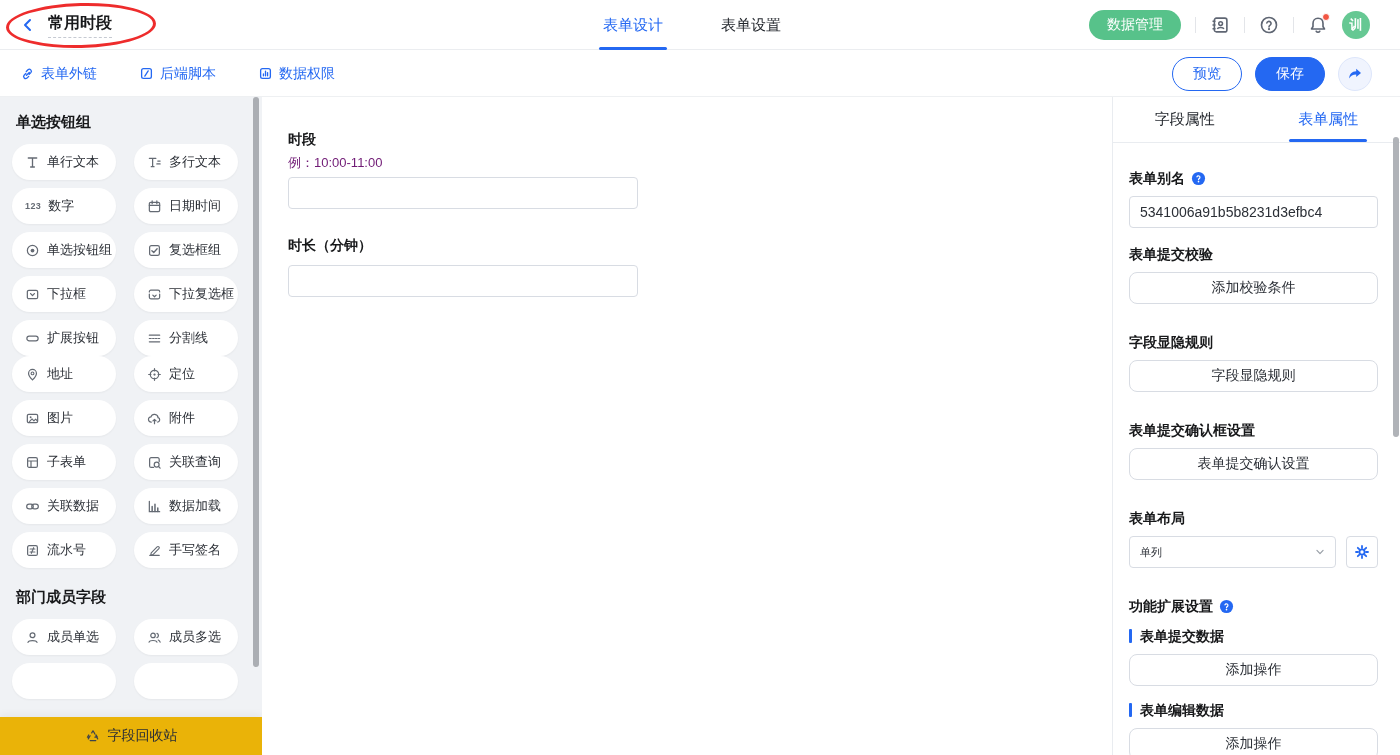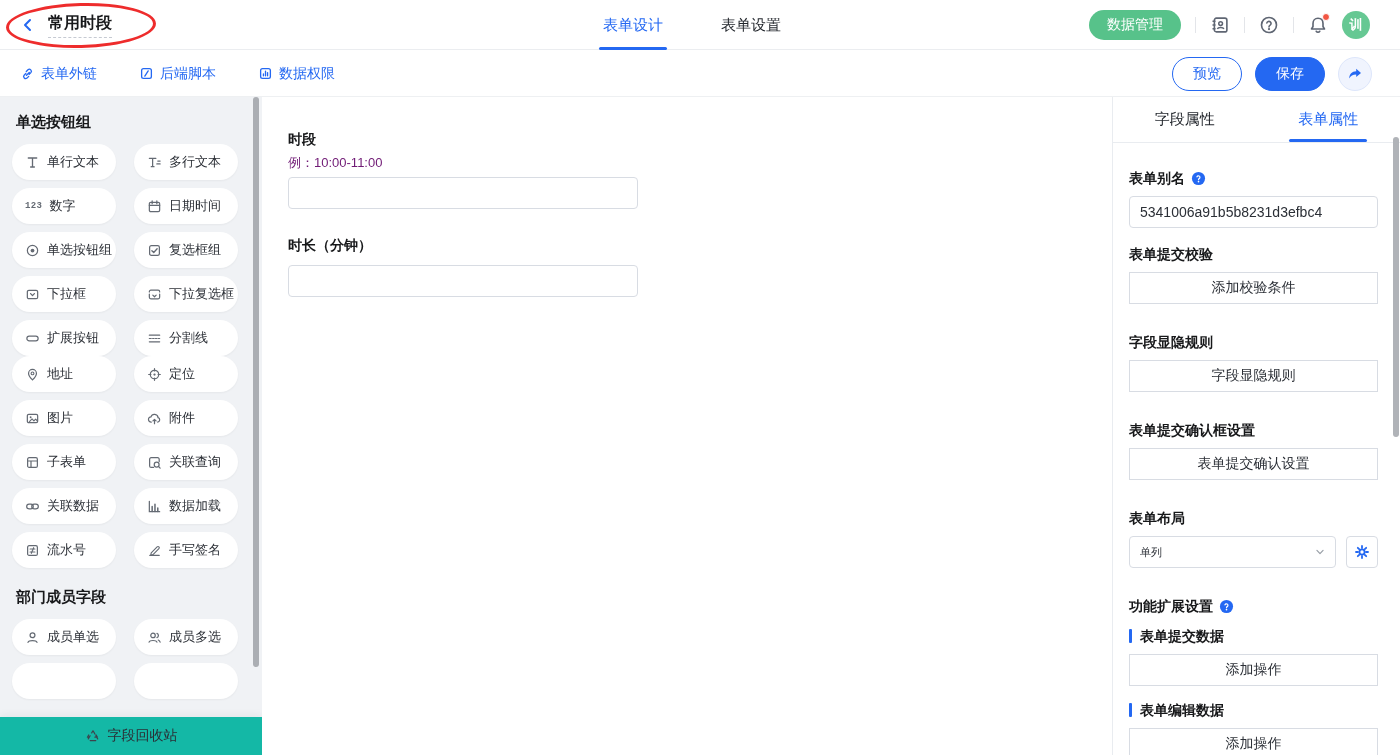--- a/index.html
+++ b/index.html
@@ -53,26 +53,26 @@
 
   
   .sidebar{ position:absolute; top:97px; bottom:0; left:0; width:262px; background:#f0f2f5;
          padding:16px 0 0 0; overflow:hidden; }
   .sb-title{ margin:0 0 12px 16px; font-size:15px; font-weight:700; color:#17181a; }
   .sb-title.gap{ margin-top:20px; }
   .pill-grid{ display:grid; grid-template-columns:104px 104px; column-gap:18px; row-gap:8px;
          padding:0 12px; }
   .pill{ display:flex; align-items:center; gap:7px; height:36px; background:#fff; border-radius:18px;
          padding:0 8px 0 13px; font-size:13px; color:#2b2f36; cursor:grab;
-         box-shadow:0 1px 2px rgba(31,35,41,.05); white-space:nowrap;font-family:Liberation Mono, monospace; }
+         box-shadow:0 1px 2px rgba(31,35,41,.05); white-space:nowrap; }
   .pill .ic{ width:15px; height:15px; color:#646a73; flex:none; }
   .ic123{ font-size:9px; font-weight:700; color:#646a73; letter-spacing:.4px; flex:none; }
   .sb-thumb{ position:absolute; right:3px; top:0; width:6px; height:570px; background:#abaeb3;
          border-radius:3px; cursor:pointer; }
-  .recycle-bar{ position:absolute; left:0; right:0; bottom:0; height:38px; background:#14b8a6;
+  .recycle-bar{ position:absolute; left:0; right:0; bottom:0; height:38px; background:#eab308;
          box-shadow:0 -2px 8px rgba(31,35,41,.06); display:flex; align-items:center;
          justify-content:center; gap:7px; font-size:14px; color:#2b2f36; cursor:pointer; z-index:5; }
   .recycle-bar .ic{ width:16px; height:16px; color:#3d434c; }
 
   
   .canvas{ position:absolute; top:97px; bottom:0; left:262px; width:850px; background:#fff;
          padding:34px 0 0 26px; }
   .fld-label{ font-size:14px; font-weight:700; color:#17181a; line-height:16px; }
   .fld-hint{ margin-top:8px; font-size:13px; color:#701a75; line-height:16px; }
   .fld-input{ display:block; margin-top:6px; width:350px; height:32px; border:1px solid #d8dce3;
@@ -90,21 +90,21 @@
   .ptab.active{ color:#2468f2; }
   .ptab.active::after{ content:""; position:absolute; left:50%; transform:translateX(-50%);
          bottom:0; width:78px; height:3px; background:#2468f2; border-radius:2px; }
   .pbody{ padding:27px 22px 0 16px; }
   .pl-label{ display:flex; align-items:center; gap:6px; font-size:14px; font-weight:700;
          color:#17181a; line-height:16px; }
   .q-ic{ width:15px; height:15px; color:#2468f2; cursor:pointer; }
   .pl-input{ margin-top:10px; width:100%; height:32px; border:1px solid #d8dce3; border-radius:4px;
          padding:0 10px; font-size:14px; color:#2b2f36; font-family:inherit; outline:none; }
   .pl-btn{ margin-top:10px; width:100%; height:32px; background:#fff; border:1px solid #d8dce3;
-         border-radius:0; font-size:14px; color:#2b2f36; cursor:pointer; font-family:inherit; }
+         border-radius:8px; font-size:14px; color:#2b2f36; cursor:pointer; font-family:inherit; }
   .pl-sec{ margin-top:30px; }
   .pl-sec.tight{ margin-top:18px; }
   .layout-row{ margin-top:10px; display:flex; gap:10px; }
   .pl-select{ flex:1; height:32px; border:1px solid #d8dce3; border-radius:4px; display:flex;
          align-items:center; justify-content:space-between; padding:0 8px 0 10px; font-size:11px;
          color:#2b2f36; cursor:pointer; background:#fff; }
   .pl-select .ic{ width:14px; height:14px; color:#9aa0a8; }
   .gear-btn{ width:32px; height:32px; flex:none; background:#fff; border:1px solid #d8dce3;
          border-radius:4px; color:#2468f2; display:flex; align-items:center; justify-content:center;
          cursor:pointer; }

